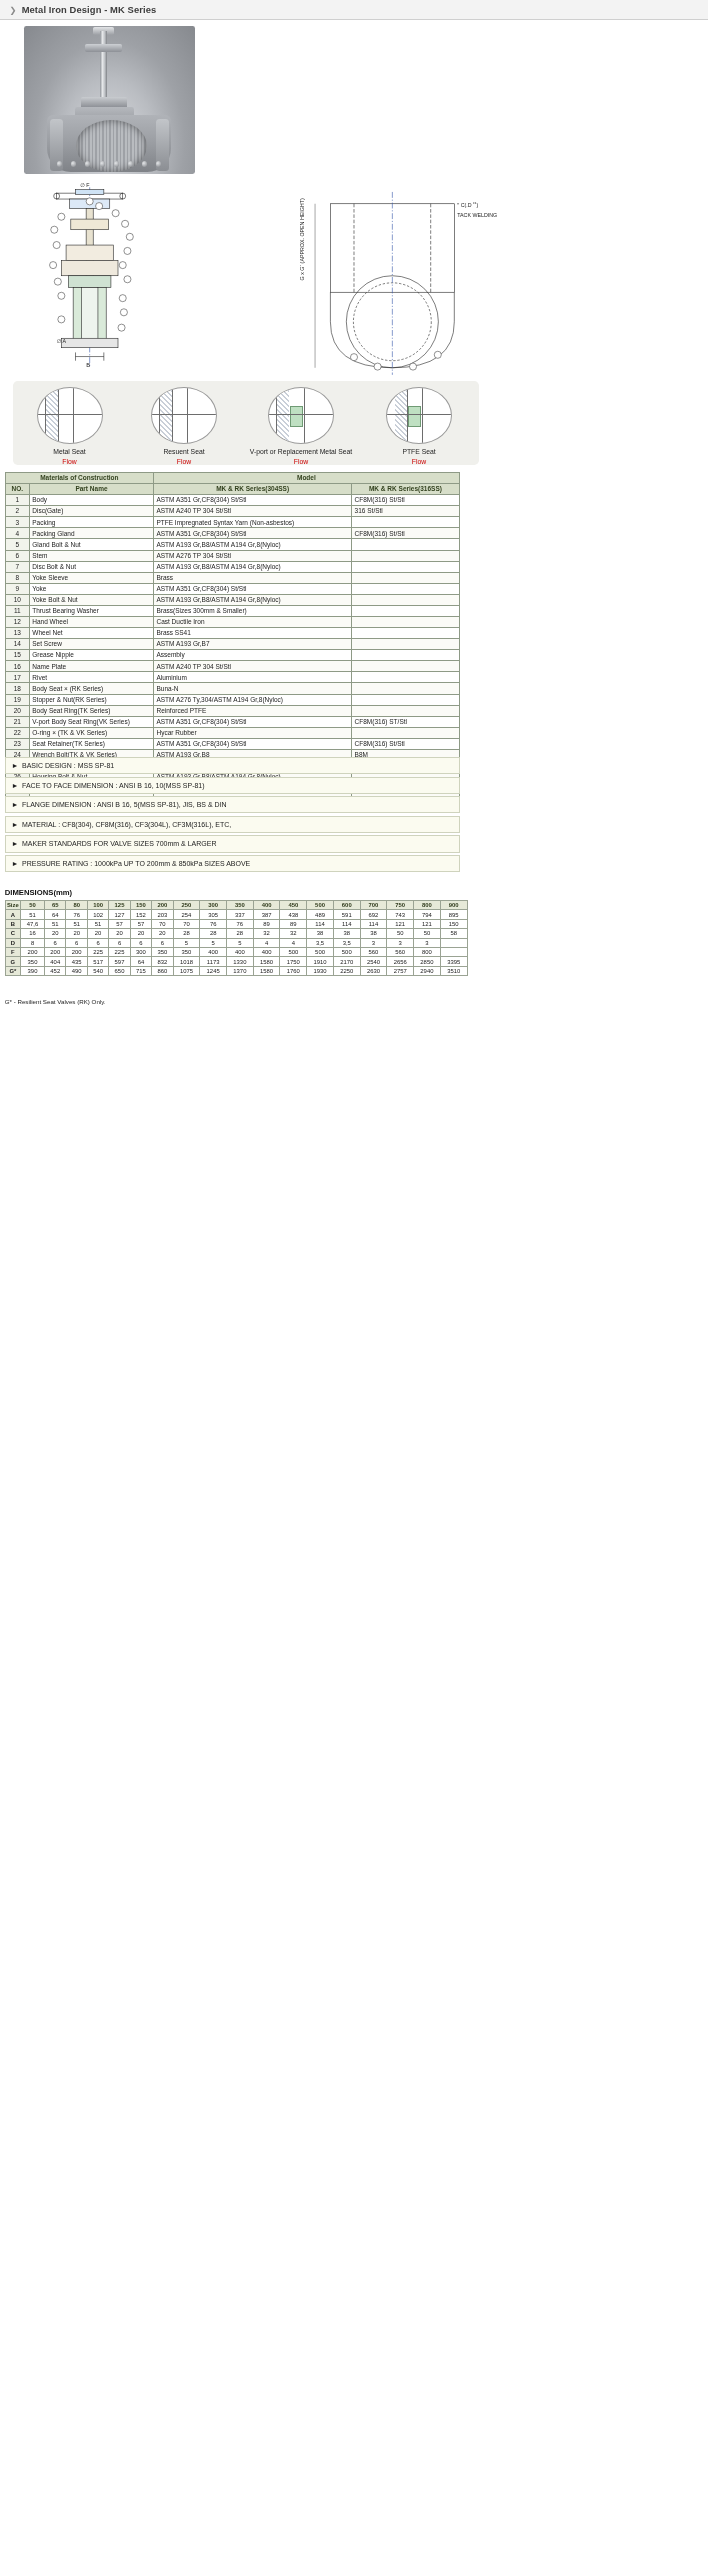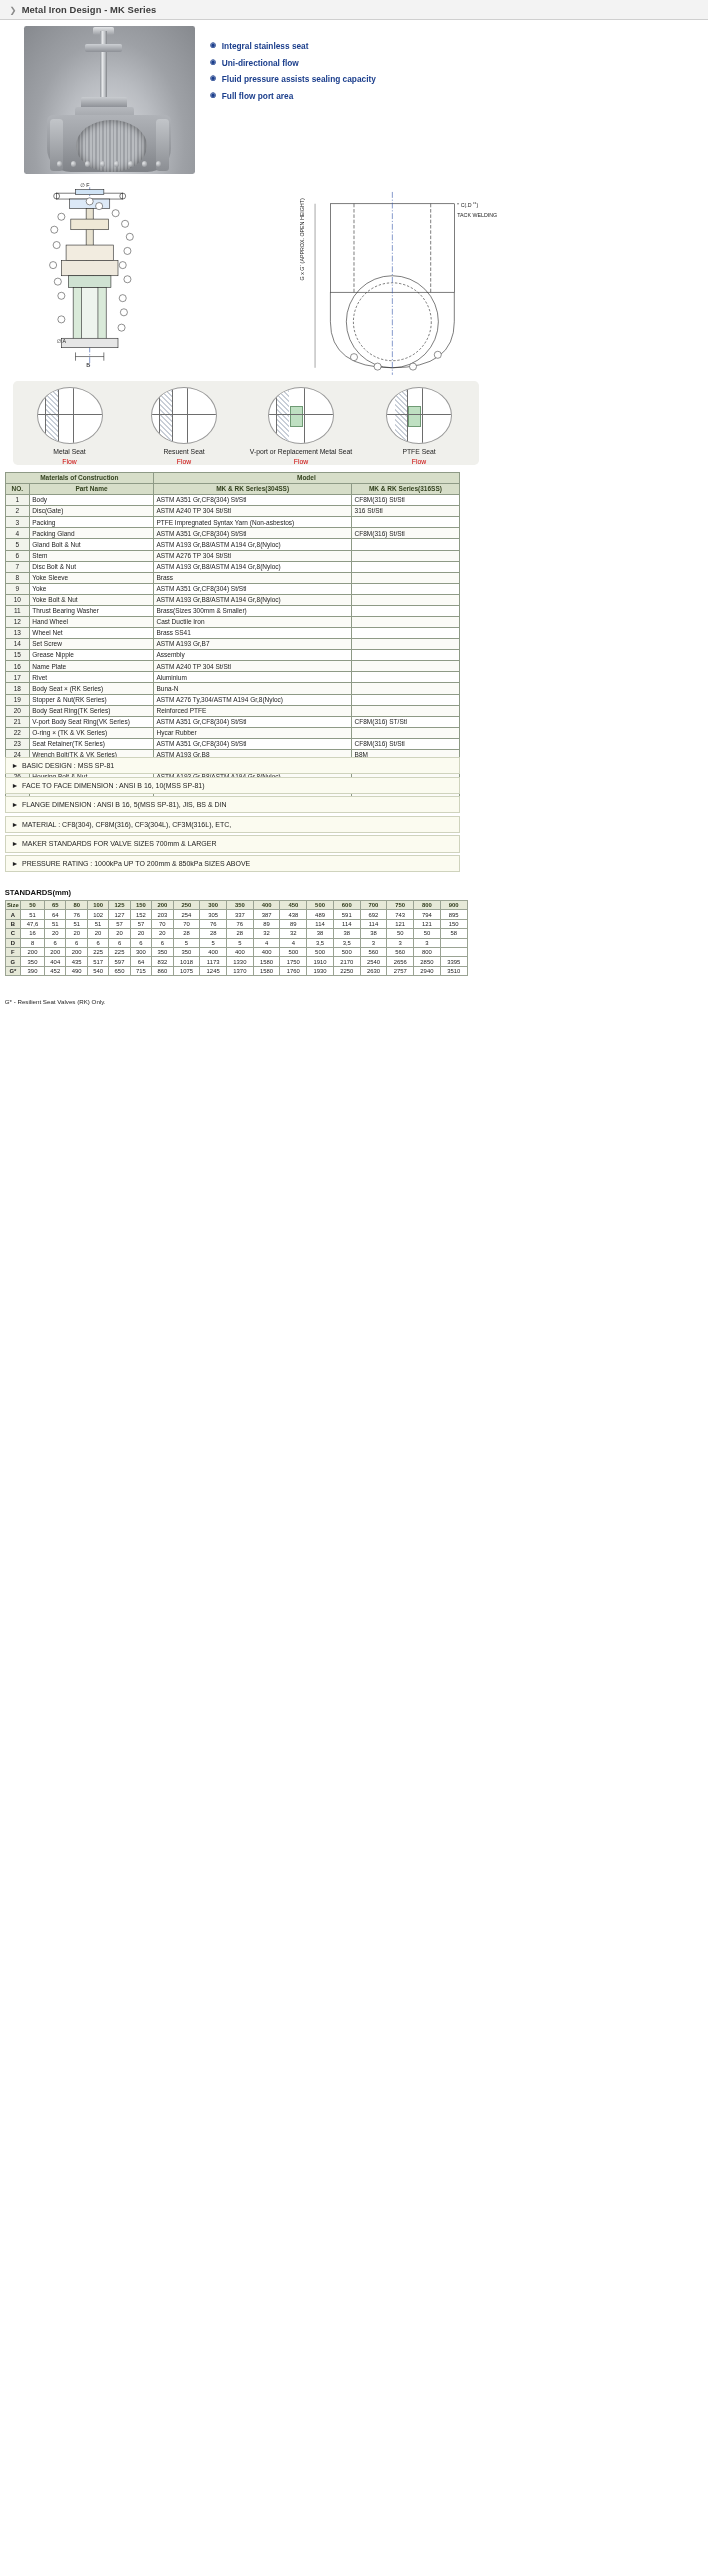--- a/index.html
+++ b/index.html
@@ -186,26 +186,20 @@
           <i style="left:14px"></i>
           <i style="left:28px"></i>
           <i style="left:43px"></i>
         <i style="left:57px"></i>
           <i style="left:71px"></i>
           <i style="left:85px"></i>
           <i style="left:99px"></i>
       </div>
     </div>
 
-    <ul class="bullets">
-      <li>Integral stainless seat</li>
-      <li>Uni-directional flow</li>
-      <li>Fluid pressure assists sealing capacity</li>
-      <li>Full flow port area</li>
-    </ul>
   </div>
 
   <div class="draw-block">
     <svg width="708" height="195" viewBox="0 0 1200 330" style="font-size:13px">
       <g stroke="#222" fill="none" stroke-width="1">
 
         <line x1="152" y1="12" x2="152" y2="316" stroke="#3355aa" stroke-dasharray="10,3,2,3"></line>
         <text x="136" y="12" font-size="9" fill="#222" stroke="none">∅ F</text>
         <rect x="96" y="22" width="112" height="10"></rect>
         <circle cx="96" cy="27" r="5"></circle>
@@ -512,21 +506,21 @@
 
   <div class="notes">
     <div class="note"><span class="tri">►</span><span>BASIC DESIGN : MSS SP-81</span></div>
     <div class="note"><span class="tri">►</span><span>FACE TO FACE DIMENSION : ANSI B 16, 10(MSS SP-81)</span></div>
     <div class="note"><span class="tri">►</span><span>FLANGE DIMENSION : ANSI B 16, 5(MSS SP-81), JIS, BS &amp; DIN</span></div>
     <div class="note"><span class="tri">►</span><span>MATERIAL : CF8(304), CF8M(316), CF3(304L), CF3M(316L), ETC,</span></div>
     <div class="note"><span class="tri">►</span><span>MAKER STANDARDS FOR VALVE SIZES 700mm &amp; LARGER</span></div>
     <div class="note"><span class="tri">►</span><span>PRESSURE RATING : 1000kPa UP TO 200mm &amp; 850kPa SIZES ABOVE</span></div>
   </div>
 
-  <div class="dim-title">STANDARDS(mm)</div>
+  <div class="dim-title">DIMENSIONS(mm)</div>
   <div class="dim-wrap">
     <table class="dim">
       <thead>
           <tr id="dim-head">
             <th>Size</th>
             <th>50</th>
             <th>65</th>
             <th>80</th>
             <th>100</th>
             <th>125</th>

